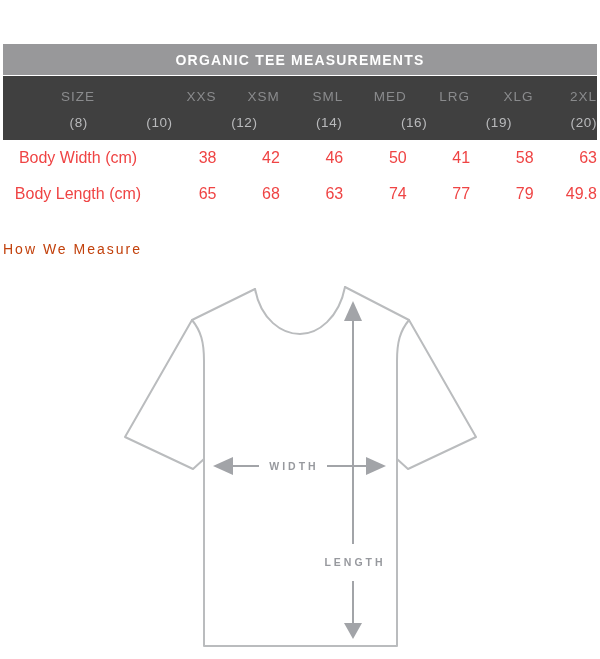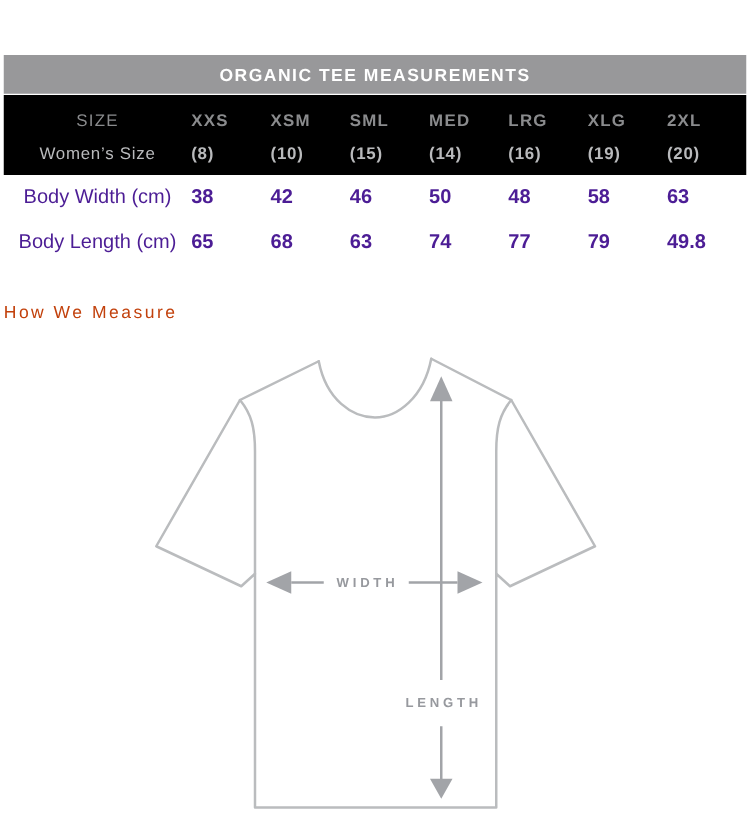--- a/index.html
+++ b/index.html
@@ -9,27 +9,27 @@
     font-family:"Liberation Sans", sans-serif;
     overflow:hidden;
   }
   .sheet { margin:44px 3px 0 3px; }
   .title-bar {
     height:31px; background:#98989a; color:#ffffff;
     display:flex; align-items:center; justify-content:center;
     font-size:14px; font-weight:bold; letter-spacing:1.2px;
     margin-bottom:1px;
   }
-  .head-block { background:#000000; padding:7px 0 5px 0; }
+  .head-block { background:#404040; padding:7px 0 5px 0; }
   .row { display:flex; align-items:center; }
   .label-cell { width:150px; text-align:center; }
-  .cell { flex:1; text-align:left;font-weight:bold; }
+  .cell { flex:1; text-align:right; }
   .size-row { height:26px; font-size:13.5px; letter-spacing:1px; color:#8a8b8d; }
   .womens-row { height:26px; font-size:13.5px; letter-spacing:0.6px; color:#b9babc; }
-  .data-row { height:36px; font-size:16px; color:#4c1d95; }
+  .data-row { height:36px; font-size:16px; color:#ef4444; }
   .data-row:first-of-type { margin-top:4px; }
   .section-heading {
     margin:29px 0 0 3px;
     font-size:14px; font-weight:normal; letter-spacing:2px;
     color:#c2410c; line-height:17px;
   }
   .diagram-svg { display:block; margin-top:8px; }
   .arrow-label {
     font-family:"Liberation Sans", sans-serif;
     font-size:10.5px; font-weight:bold; letter-spacing:3px;
@@ -49,38 +49,37 @@
       <div class="label-cell">SIZE</div>
       <div class="cell">XXS</div>
       <div class="cell">XSM</div>
       <div class="cell">SML</div>
       <div class="cell">MED</div>
       <div class="cell">LRG</div>
       <div class="cell">XLG</div>
       <div class="cell">2XL</div>
     </div>
     <div class="row womens-row">
-      <div class="label-cell">Women’s Size</div>
       <div class="cell">(8)</div>
       <div class="cell">(10)</div>
-      <div class="cell">(15)</div>
+      <div class="cell">(12)</div>
       <div class="cell">(14)</div>
       <div class="cell">(16)</div>
       <div class="cell">(19)</div>
       <div class="cell">(20)</div>
     </div>
   </div>
 
   <div class="row data-row">
     <div class="label-cell">Body Width (cm)</div>
     <div class="cell">38</div>
     <div class="cell">42</div>
     <div class="cell">46</div>
     <div class="cell">50</div>
-    <div class="cell">48</div>
+    <div class="cell">41</div>
     <div class="cell">58</div>
     <div class="cell">63</div>
   </div>
 
   <div class="row data-row">
     <div class="label-cell">Body Length (cm)</div>
     <div class="cell">65</div>
     <div class="cell">68</div>
     <div class="cell">63</div>
     <div class="cell">74</div>

